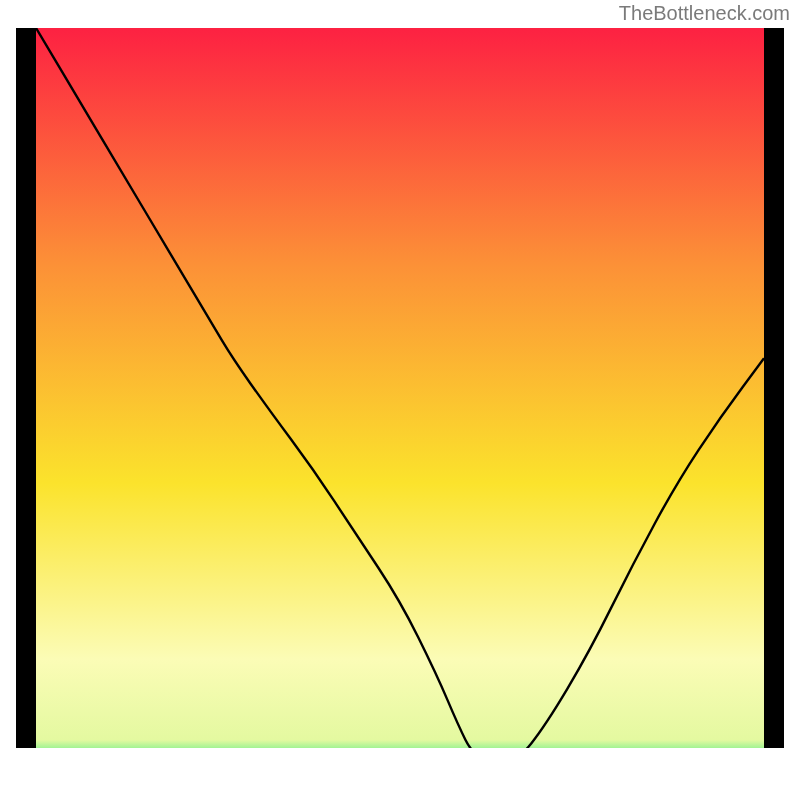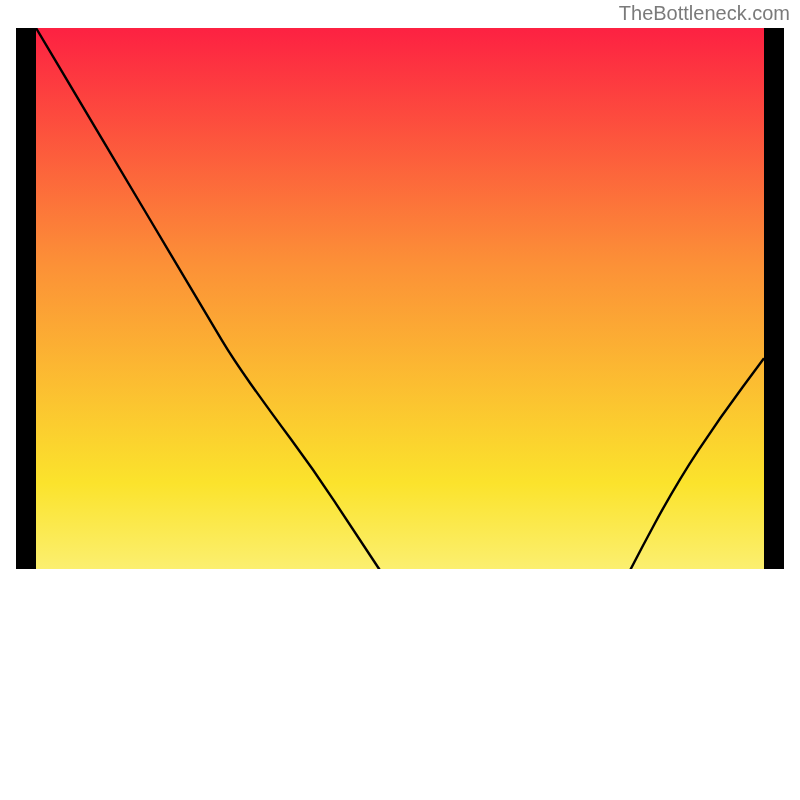--- a/index.html
+++ b/index.html
@@ -3,21 +3,21 @@
 <meta charset="utf-8">
 <style>
   body {
     margin: 0;
     padding: 0;
     background: #fff;
     font-family: Arial, sans-serif;
   }
   .container {
     width: 800px;
-    height: 569px;
+    height: 748px;
     position: relative;
     text-align: center;
   }
   .watermark {
     position: absolute;
     top: 2px;
     right: 10px;
     color: #7a7a7a;
     font-size: 20px;
     font-weight: 500;

